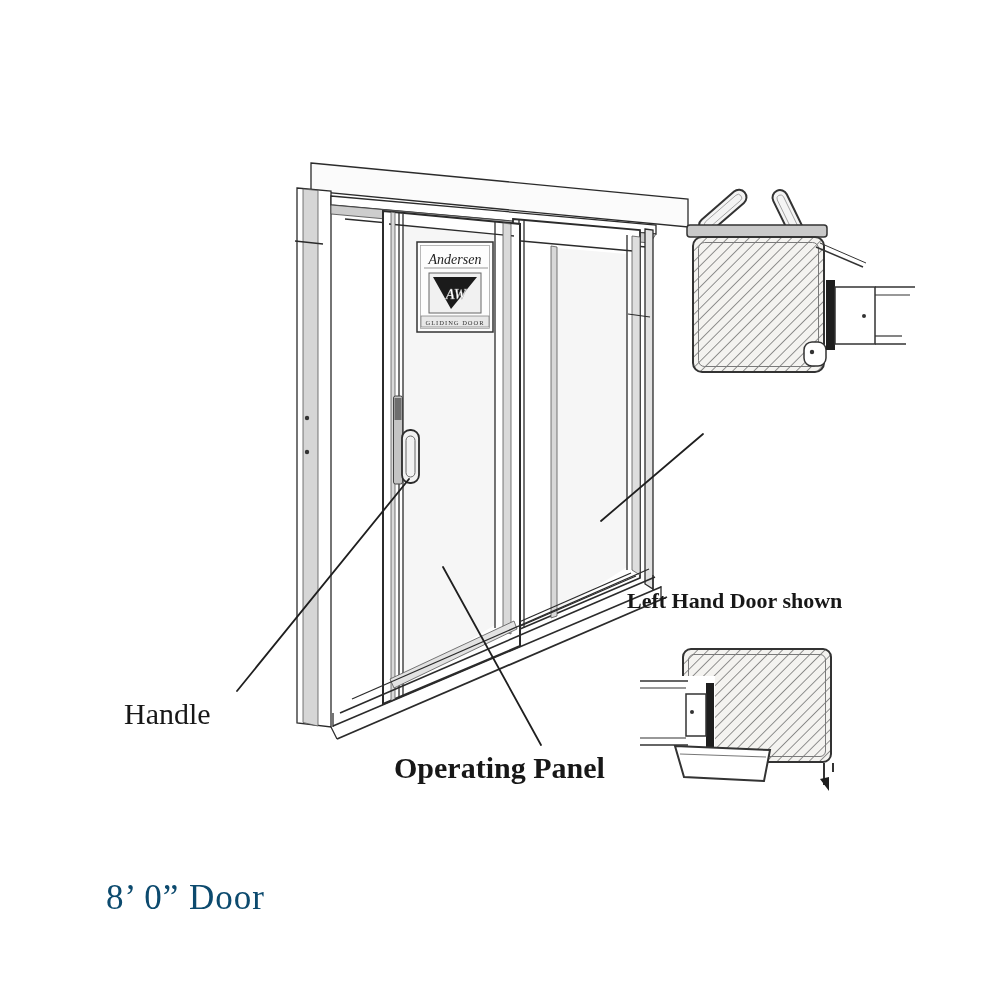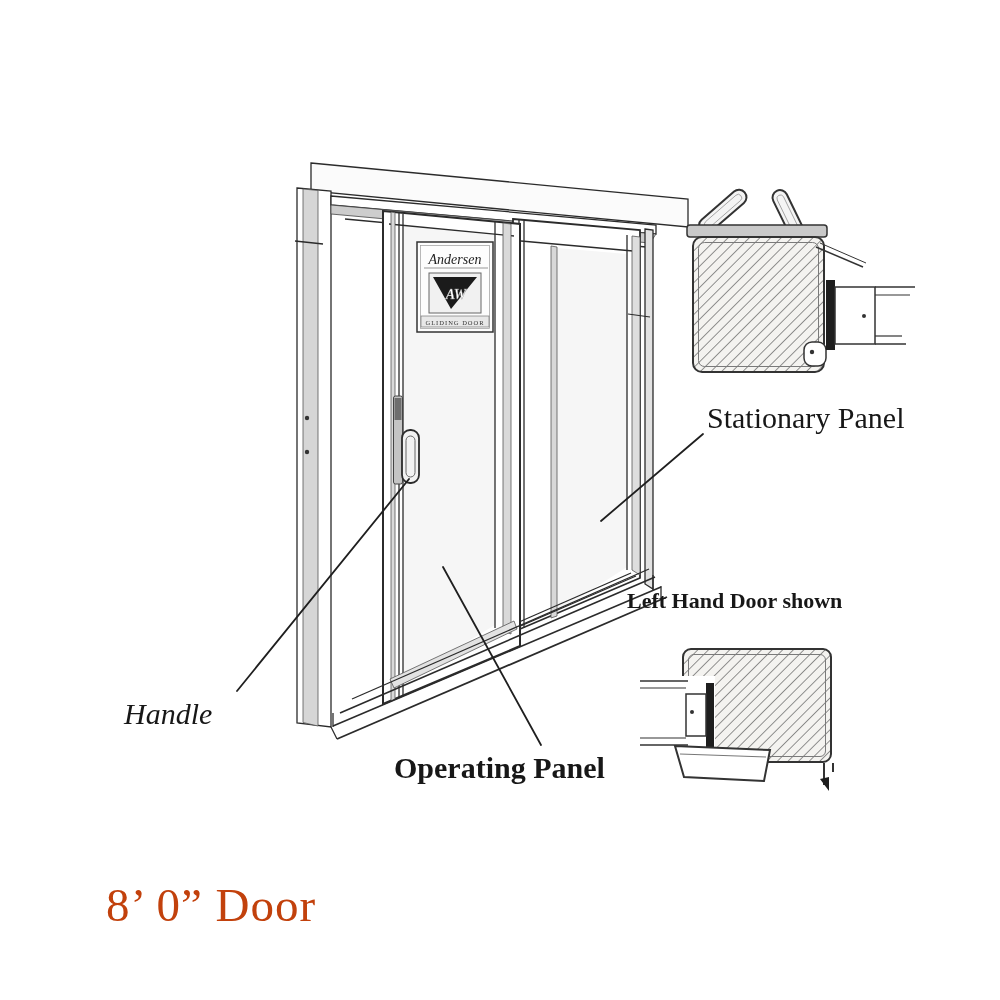--- a/index.html
+++ b/index.html
@@ -1,22 +1,22 @@
 <!DOCTYPE html>
 <html><head>
 <meta charset="utf-8">
 <style>
   html,body{margin:0;padding:0;background:#ffffff;}
   .stage{position:relative;width:1000px;height:972px;background:#ffffff;overflow:hidden;
          font-family:"Liberation Serif","DejaVu Serif",serif;color:#1c1c1c;}
   .stage svg{position:absolute;left:0;top:0;}
   .callout{position:absolute;white-space:nowrap;font-size:30px;line-height:1.1;color:#171717;}
   .callout.small{font-size:22px;}
-  .title-caption{position:absolute;white-space:nowrap;font-size:47px;color:#c2410c;letter-spacing:1px;}
-  .lbl-handle{left:124px;top:697px;font-style:italic;}
+  .title-caption{position:absolute;white-space:nowrap;font-size:35px;color:#0c4a6e;letter-spacing:1px;}
+  .lbl-handle{left:124px;top:697px;}
   .lbl-operating{left:394px;top:751px;font-weight:bold;}
   .lbl-stationary{left:707px;top:401px;}
   .lbl-note{left:627px;top:589px;font-weight:bold;}
   .lbl-title{left:106px;top:878px;}
 </style>
 </head>
 <body>
 
 <div class="stage">
 
@@ -167,17 +167,16 @@
       <line x1="680" y1="754" x2="766" y2="757" stroke="#666" stroke-width="0.9"></line>
 
       <line x1="824" y1="763" x2="824" y2="785"></line>
       <line x1="833" y1="763" x2="833" y2="772"></line>
       <polygon points="820,779 829,791 829,777" fill="#1e1e1e" stroke="none"></polygon>
     </g>
   </svg>
 
   <div class="callout lbl-handle">Handle</div>
   <div class="callout lbl-operating">Operating Panel</div>
-  <div class="callout lbl-stationary">Stationary Panel</div>
   <div class="callout small lbl-note">Left Hand Door shown</div>
   <div class="title-caption lbl-title">8’ 0” Door</div>
 
 </div>
 
 </body></html>

